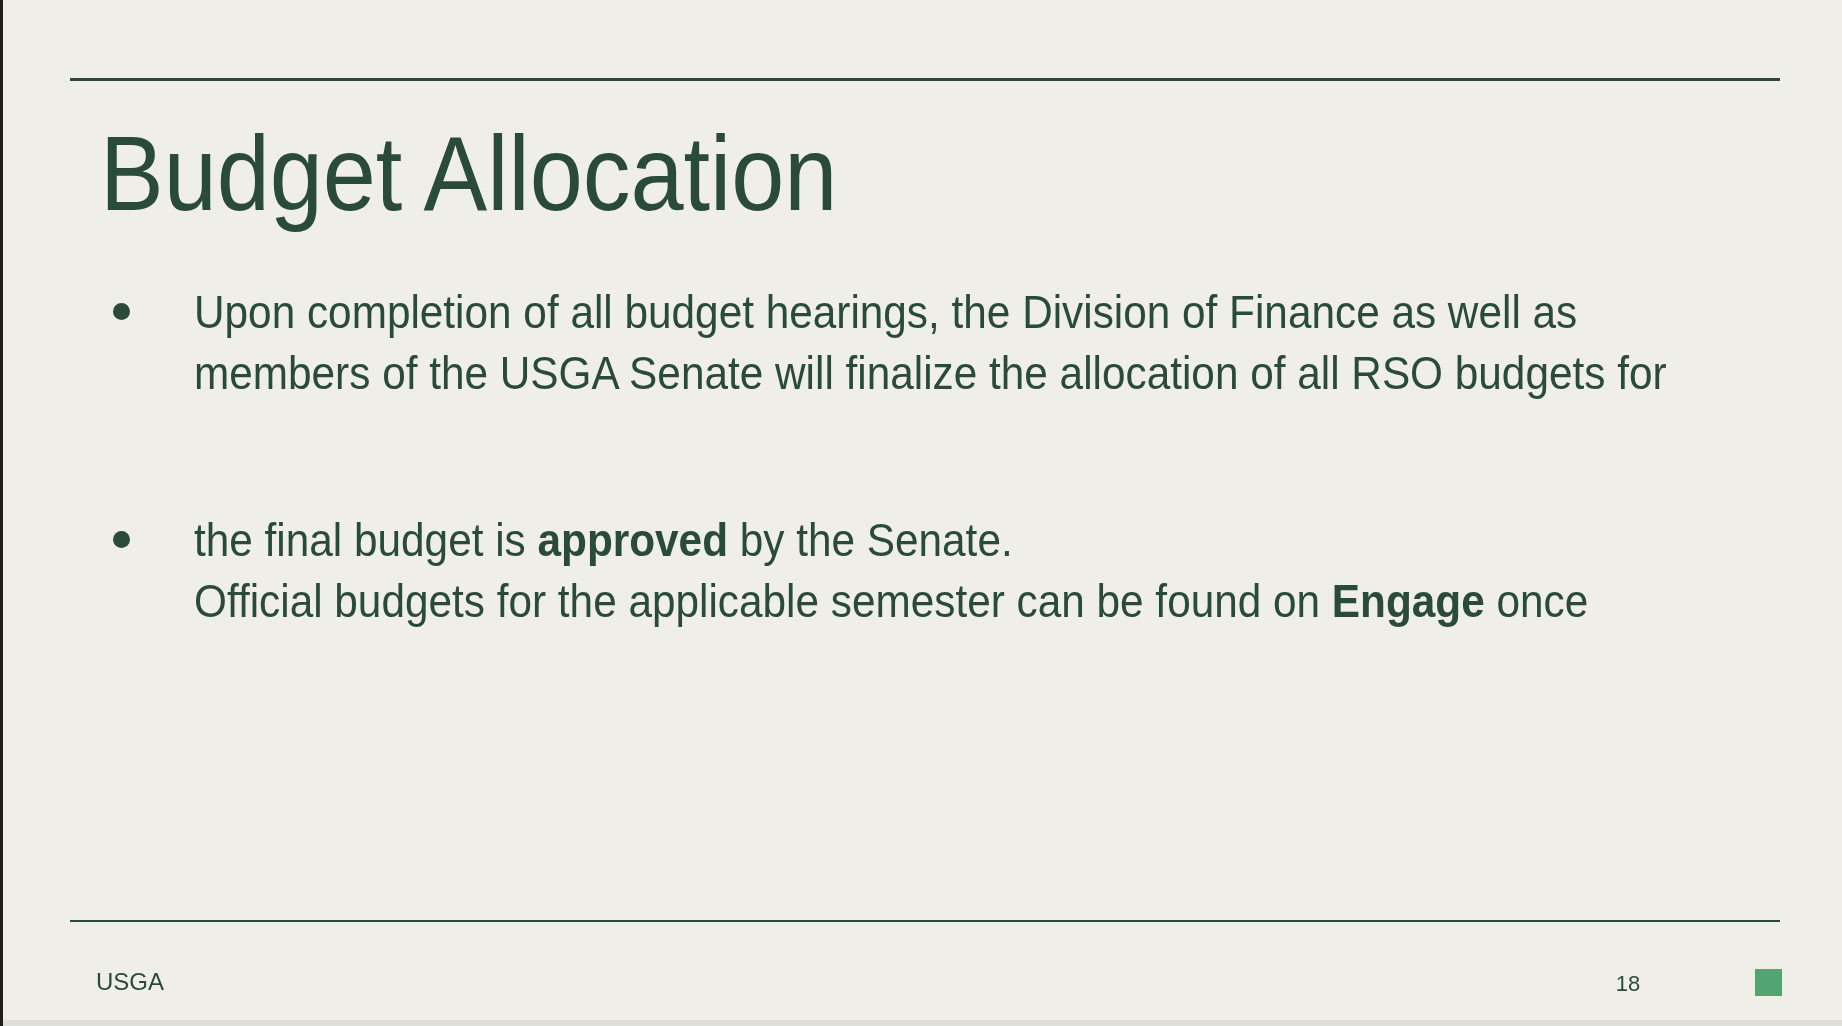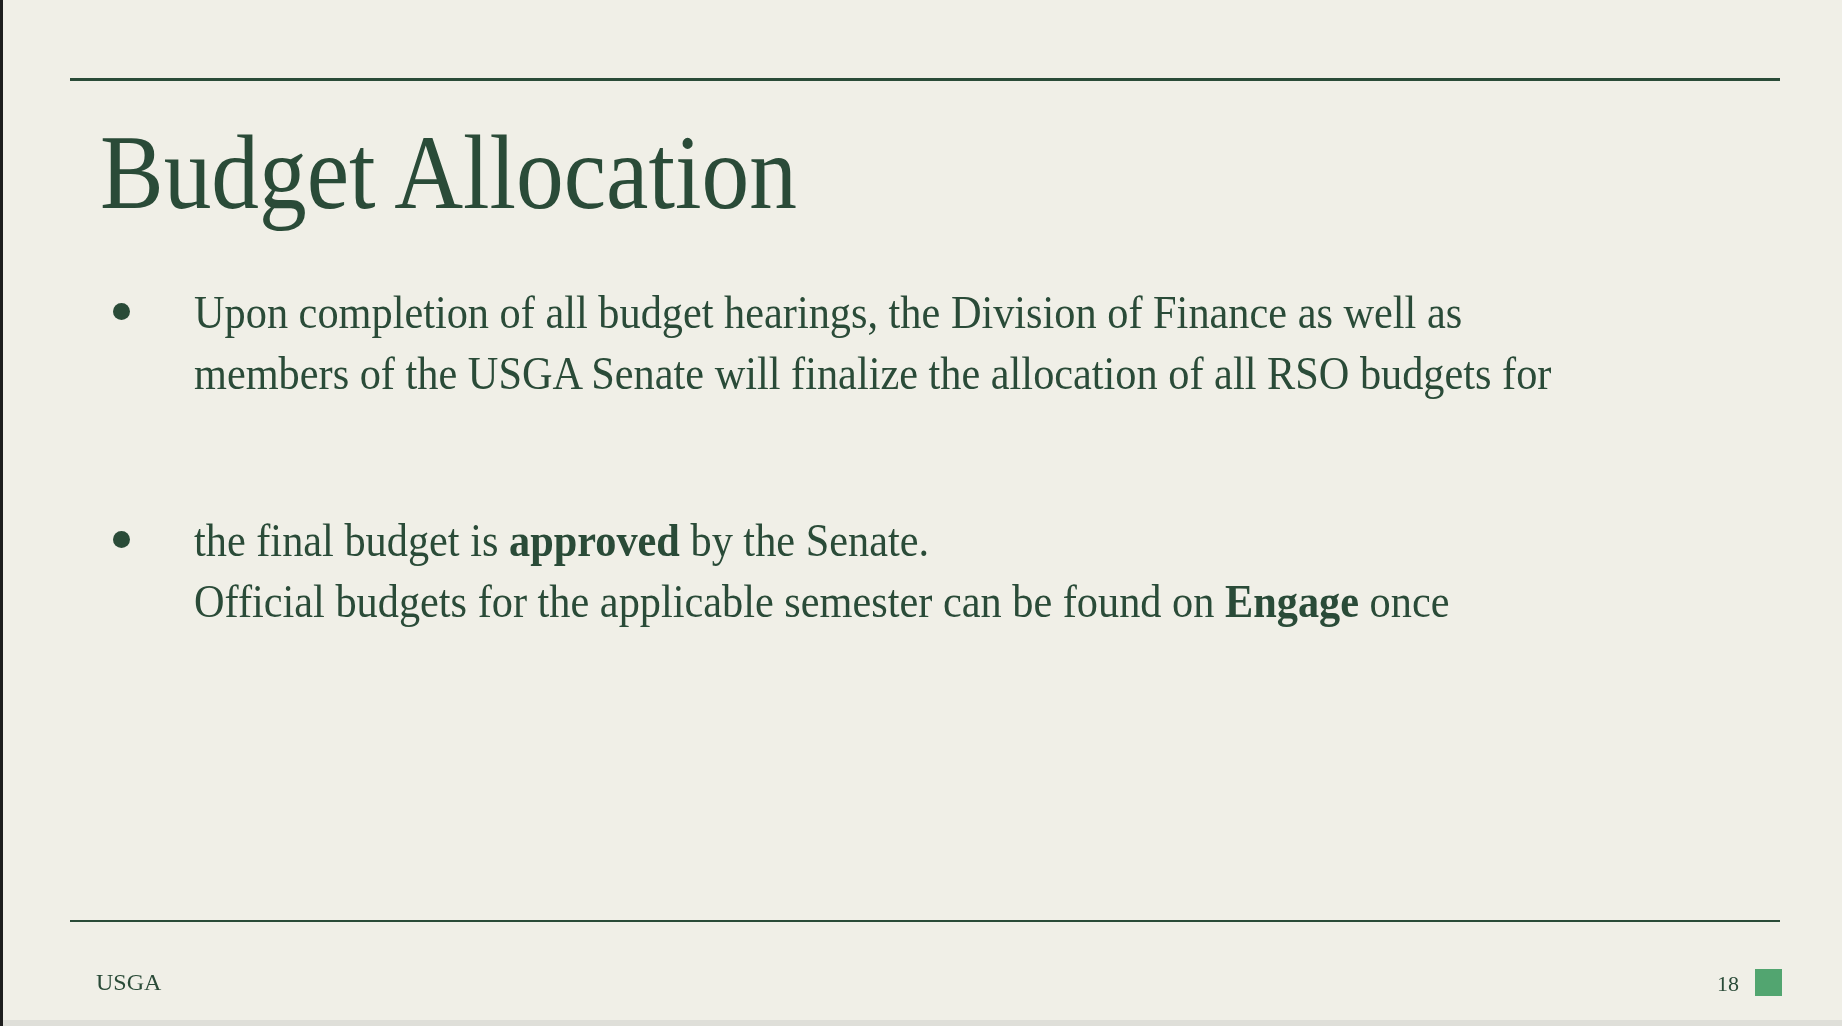--- a/index.html
+++ b/index.html
@@ -4,21 +4,21 @@
 <style>
   html, body { margin: 0; padding: 0; }
   .canvas {
     position: relative;
     width: 1842px;
     height: 1026px;
     box-sizing: border-box;
     background: var(--background, #f0efe7);
     border-left: 3px solid var(--window-edge, #1e1e1e);
     overflow: hidden;
-    font-family: Liberation Serif, serif;
+    font-family: Liberation Sans, sans-serif;
     color: var(--text, #2a4b38);
   }
   .rule {
     position: absolute;
     left: 67px;
     width: 1710px;
     background: var(--rule, #2a4b38);
   }
   .rule.top { top: 78px; height: 3px; }
   .rule.bottom { top: 920px; height: 2px; }
@@ -67,24 +67,24 @@
 
   .footer-org {
     position: absolute;
     left: 93px;
     top: 970px;
     font-size: 24px;
     line-height: 1;
   }
   .page-number {
     position: absolute;
-    left: 1686px;
+    left: 1600px;
     top: 973px;
     width: 50px;
-    text-align: right;
+    text-align: center;
     font-size: 22px;
     line-height: 1;
   }
   .page-marker {
     position: absolute;
     left: 1752px;
     top: 969px;
     width: 27px;
     height: 27px;
     background: var(--page-marker, #52a570);

